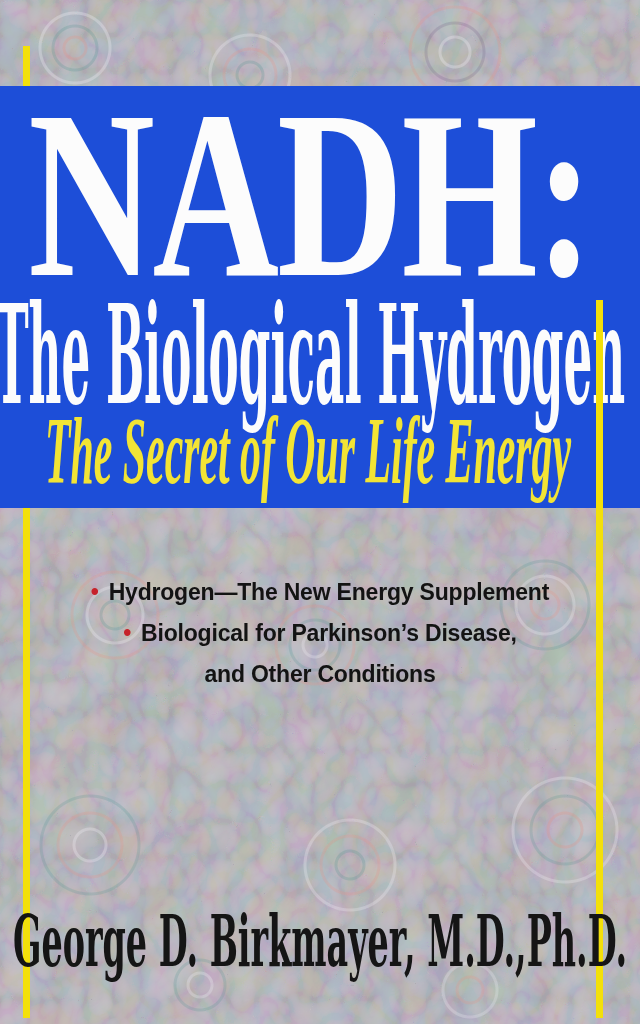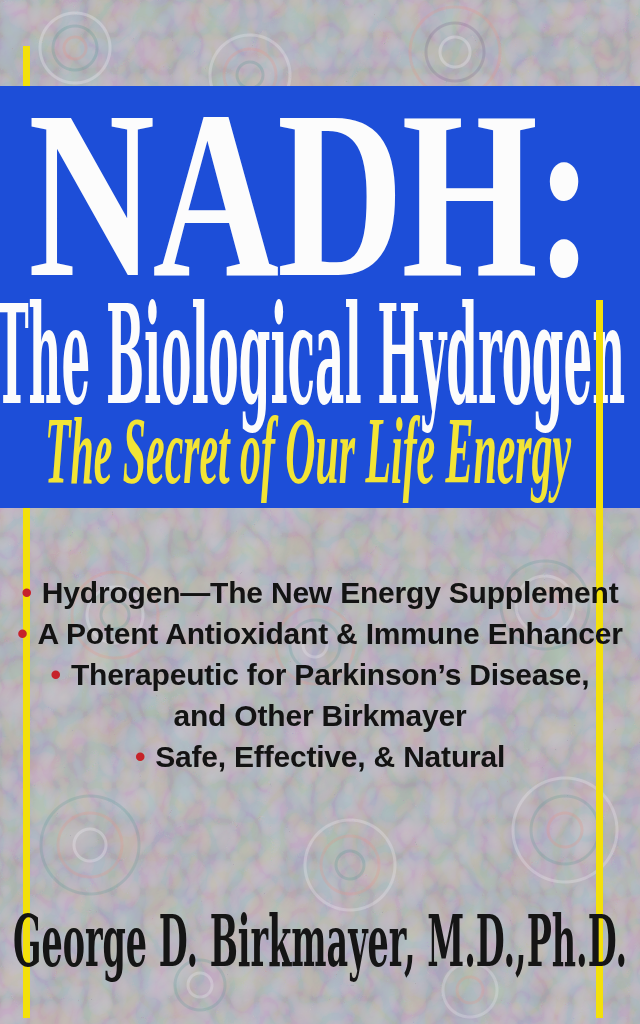--- a/index.html
+++ b/index.html
@@ -35,21 +35,21 @@
   .subtitle{
     top:200px; font-family:"DejaVu Serif", serif; font-size:137px; color:#fcfcfc;
     transform:translateX(calc(-50% - 10px)) scaleX(0.33);
   }
   .tagline{
     top:318px; font-family:"Liberation Serif", serif; font-style:italic; font-size:95px;
     color:#f2e435; transform:translateX(calc(-50% - 12px)) scaleX(0.44);
   }
   .bullets{
     position:absolute; left:0; top:572px; width:640px; z-index:5; text-align:center;
-    font-weight:700; font-size:30px; color:#131313; letter-spacing:-0.2px;
+    font-weight:700; font-size:23px; color:#131313; letter-spacing:-0.2px;
   }
   .bline{height:41px; line-height:41px; white-space:nowrap;}
   .mark{color:#c6222a; margin-right:10px;}
   .mark:empty{margin:0;}
   .author{
     position:absolute; top:906px; left:50%; z-index:5; white-space:nowrap; line-height:1;
     font-family:"DejaVu Serif", serif; font-weight:700; font-size:71px; color:#151515;
     transform:translateX(-50%) scaleX(0.47);
   }
 </style>
@@ -83,21 +83,19 @@
   <div class="panel">
     <h1 class="t title">NADH:</h1>
     <h2 class="t subtitle">The Biological Hydrogen</h2>
     <h3 class="t tagline">The Secret of Our Life Energy</h3>
   </div>
 
   <div class="bar bar-right"></div>
 
   <div class="bullets">
     <div class="bline"><span class="mark">•</span><span class="btext">Hydrogen—The New Energy Supplement</span></div>
-    <div class="bline"><span class="mark">•</span><span class="btext">A Potent Antioxidant &amp; Immune Enhancer</span></div>
-    <div class="bline"><span class="mark">•</span><span class="btext">Therapeutic for Parkinson’s Disease,</span></div>
-    <div class="bline"><span class="mark"></span><span class="btext">and Other Birkmayer</span></div>
-    <div class="bline"><span class="mark">•</span><span class="btext">Safe, Effective, &amp; Natural</span></div>
+    <div class="bline"><span class="mark">•</span><span class="btext">Biological for Parkinson’s Disease,</span></div>
+    <div class="bline"><span class="mark"></span><span class="btext">and Other Conditions</span></div>
   </div>
 
   <div class="author">George D. Birkmayer, M.D.,Ph.D.</div>
 
 </div>
 
 </body></html>

